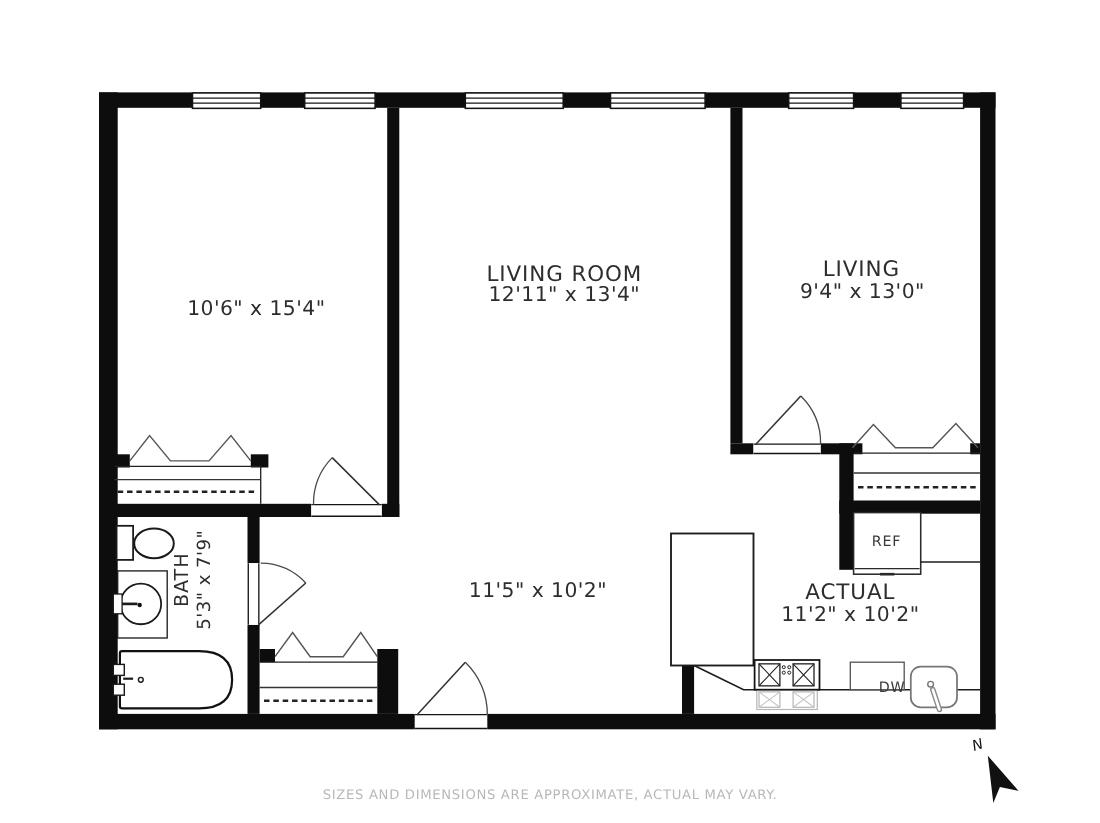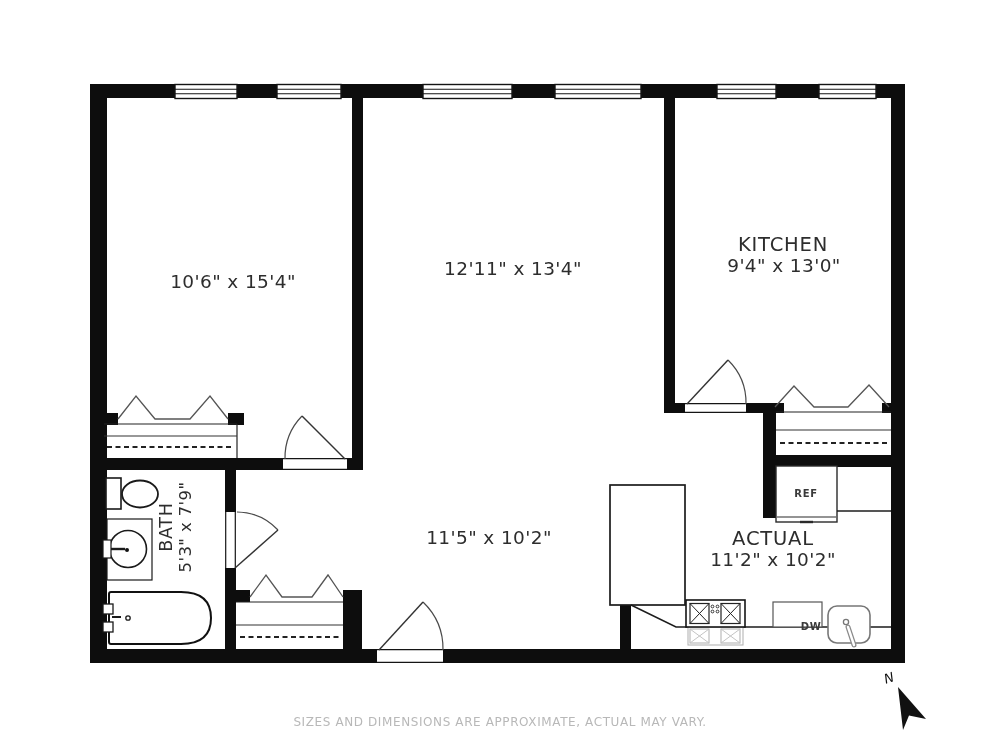--- a/index.html
+++ b/index.html
@@ -7,21 +7,21 @@
     position:relative;width:1000px;height:748px;background:#ffffff;
     font-family:"DejaVu Sans","Liberation Sans",sans-serif;overflow:hidden;
   }
   .plan-svg{position:absolute;left:0;top:0;}
   .label{position:absolute;transform:translate(-50%,-50%);white-space:nowrap;color:#2d2d2d;text-align:center;}
   .room-name{font-size:19.5px;letter-spacing:0.8px;}
   .room-dims{font-size:18.5px;letter-spacing:0.4px;}
   .bath-block{position:absolute;left:176px;top:527px;transform:translate(-50%,-50%) rotate(-90deg);text-align:center;color:#2d2d2d;white-space:nowrap;}
   .bath-name{font-size:17.5px;letter-spacing:0.8px;line-height:19px;}
   .bath-dims{font-size:16.5px;letter-spacing:0.4px;line-height:19px;}
-  .small-label{font-size:10px;color:#3a3a3a;letter-spacing:0.7px;font-weight:bold;}
+  .small-label{font-size:13px;color:#3a3a3a;letter-spacing:0.7px;}
   .north-label{font-size:13px;font-style:italic;color:#101010;transform:translate(-50%,-50%) rotate(-18deg);}
   .disclaimer{font-size:12px;color:#b8b8b8;letter-spacing:0.6px;}
 </style>
 </head>
 <body>
 
 <div class="stage">
 
   <svg class="plan-svg" width="1000" height="748" viewBox="0 0 1000 748">
 
@@ -202,23 +202,24 @@
       <line x1="848" y1="627" x2="854" y2="645" stroke="#ffffff" stroke-width="2.4" stroke-linecap="round"></line>
     </g>
 
     <g>
       <path d="M898,687 L926,719 L909,715.5 L903,730 Z" fill="#111111"></path>
     </g>
   </svg>
 
   <div class="label room-dims" style="left:233px;top:281px;">10'6" x 15'4"</div>
 
+  <div class="label room-name" style="left:513px;top:249px;">LIVING ROOM</div>
   <div class="label room-dims" style="left:513px;top:268px;">12'11" x 13'4"</div>
 
-  <div class="label room-name" style="left:783px;top:244px;">KITCHEN</div>
+  <div class="label room-name" style="left:783px;top:244px;">LIVING</div>
   <div class="label room-dims" style="left:784px;top:265px;">9'4" x 13'0"</div>
 
   <div class="bath-block">
     <div class="bath-name">BATH</div>
     <div class="bath-dims">5'3" x 7'9"</div>
   </div>
 
   <div class="label room-dims" style="left:489px;top:537px;">11'5" x 10'2"</div>
 
   <div class="label room-name" style="left:773px;top:538px;">ACTUAL</div>

